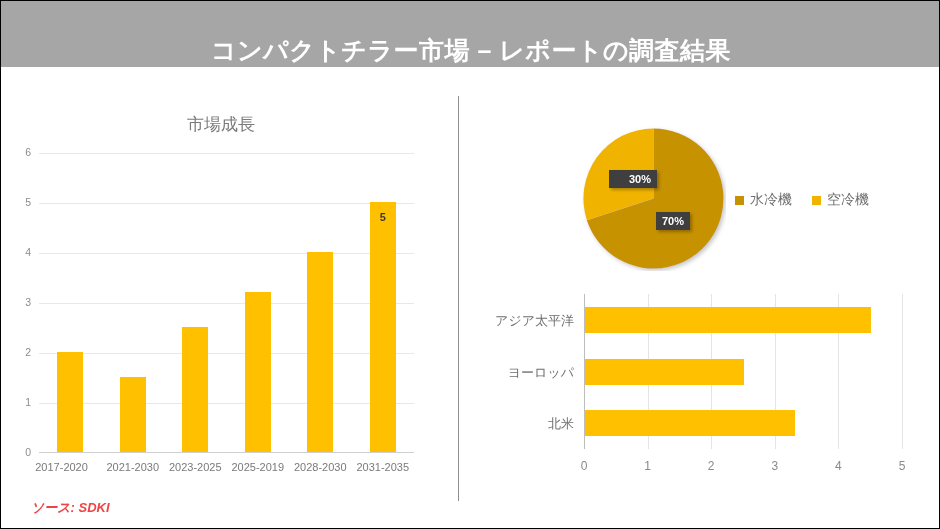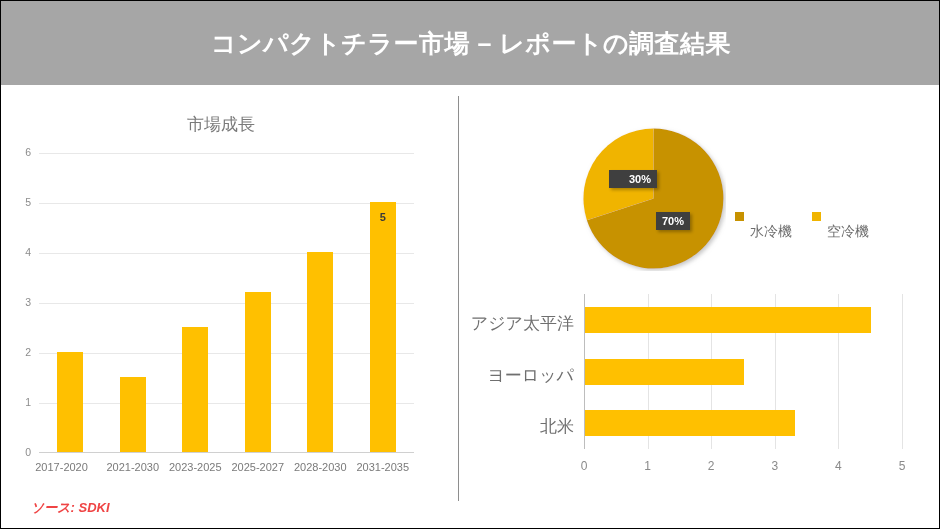--- a/index.html
+++ b/index.html
@@ -17,24 +17,24 @@
     overflow: hidden;
     font-family: "Liberation Sans", "DejaVu Sans", sans-serif;
   }
 
   
   #header-banner {
     position: absolute;
     left: 0;
     top: 0;
     width: 940px;
-    height: 84px;
+    height: 66px;
     background: #a6a6a6;
     display: flex;
-    align-items: center;
+    align-items: flex-end;
     justify-content: center;
   }
   #header-title {
     color: #ffffff;
     font-size: 25px;
     font-weight: bold;
     letter-spacing: 0.5px;
     white-space: nowrap;
   }
 
@@ -170,21 +170,20 @@
   }
   .legend-swatch {
     width: 9px;
     height: 9px;
     display: inline-block;
   }
   .legend-text {
     color: #6d6d6d;
     font-size: 14px;
     white-space: nowrap;
-    margin-top: 32px;
   }
 
   
   #region-chart {
     position: absolute;
     left: 462px;
     top: 285px;
     width: 478px;
     height: 205px;
   }
@@ -213,21 +212,21 @@
   .hbar {
     position: absolute;
     left: 1px;
     background: #ffc000;
     height: 26px;
   }
   .region-name {
     position: absolute;
     right: 0;
     color: #6f6f6f;
-    font-size: 17px;
+    font-size: 13px;
     white-space: nowrap;
     text-align: right;
   }
   .xtick {
     position: absolute;
     color: #8a8a8a;
     font-size: 12px;
     transform: translateX(-50%);
   }
 
@@ -285,21 +284,21 @@
           <div class="col-bar" style="left: 268.25px; width: 26px; height: 200px; background: rgb(255, 192, 0);"></div>
           <div class="col-bar" style="left: 330.75px; width: 26px; height: 250px; background: rgb(255, 192, 0);"></div>
           <div class="bar-value-label" style="left: 323.75px; width: 40px; top: 58px;">5</div>
         </div>
     </div>
 
     <div id="growth-xlabels">
         <div class="cat-label" style="left: 34.25px; width: 70px; top: 360px;">2017-2020</div>
         <div class="cat-label" style="left: 96.75px; width: 70px; text-align: center; top: 360px;">2021-2030</div>
         <div class="cat-label" style="left: 159.25px; width: 70px; text-align: center; top: 360px;">2023-2025</div>
-        <div class="cat-label" style="left: 221.75px; width: 70px; text-align: center; top: 360px;">2025-2027</div>
+        <div class="cat-label" style="left: 221.75px; width: 70px; text-align: center; top: 360px;">2025-2019</div>
         <div class="cat-label" style="left: 284.25px; width: 70px; text-align: center; top: 360px;">2028-2030</div>
         <div class="cat-label" style="left: 346.75px; width: 70px; text-align: center; top: 360px;">2031-2035</div>
       </div>
   </div>
 
   <div id="pie-chart">
 
     <div id="pie-svg-wrap">
       <svg width="145" height="145" viewBox="0 0 145 145">
         <defs>

